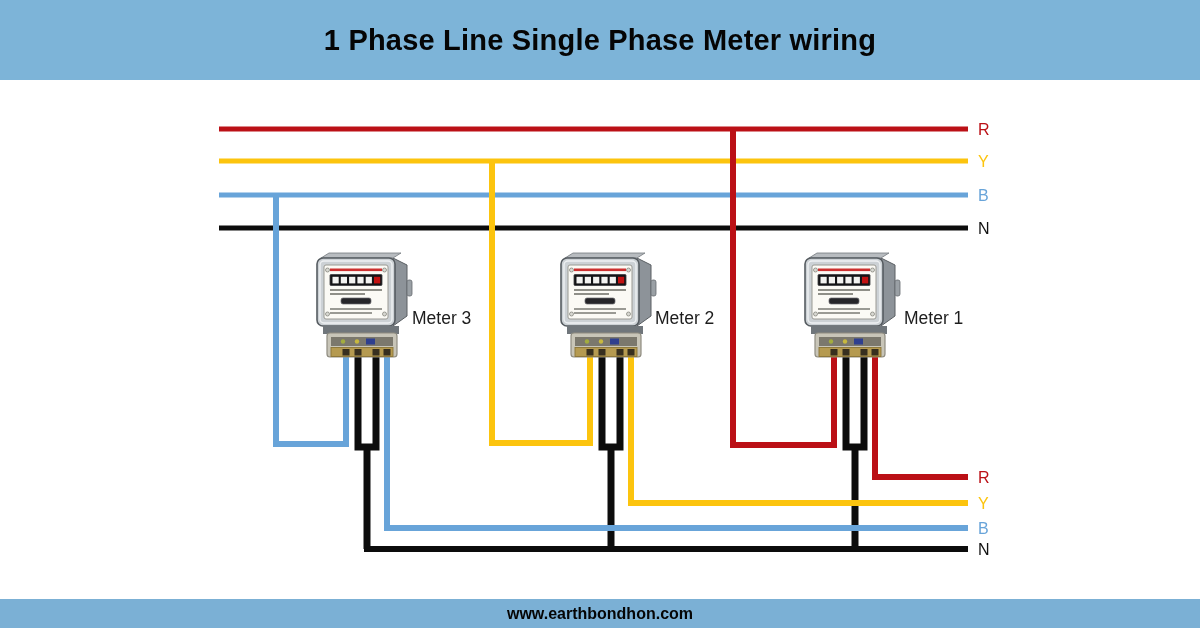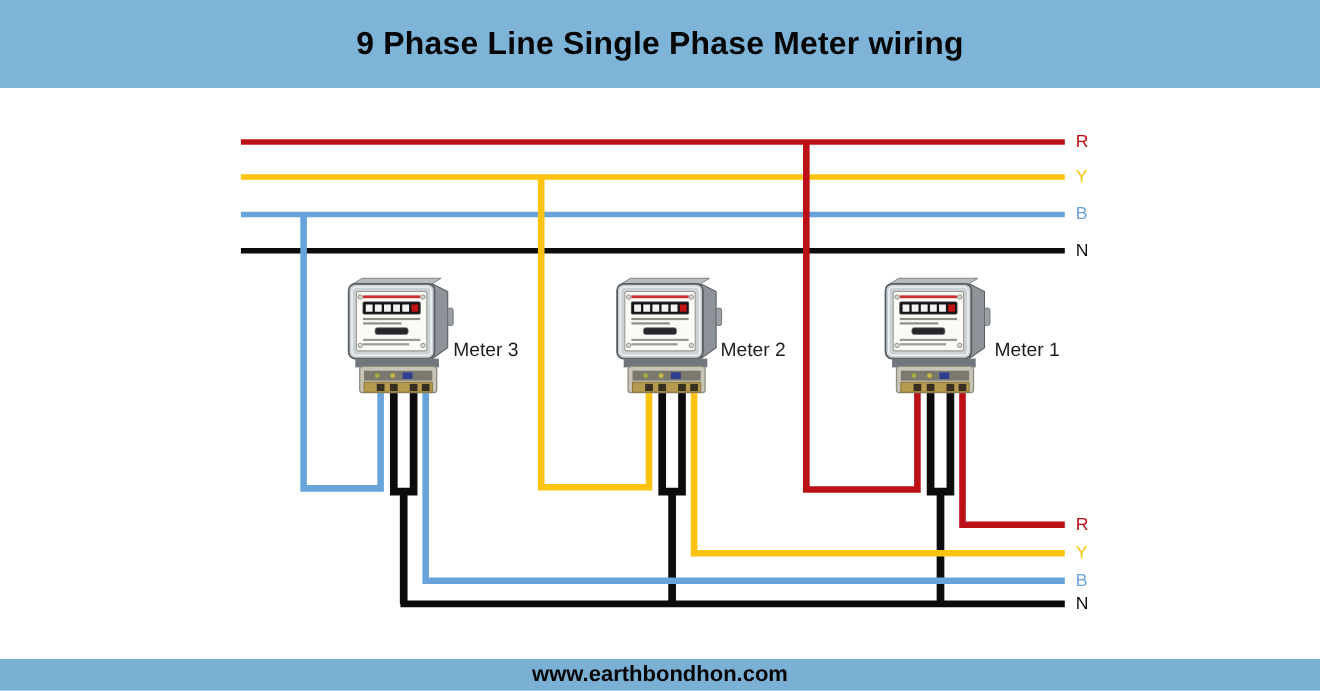--- a/index.html
+++ b/index.html
@@ -12,29 +12,29 @@
     display:flex;align-items:center;justify-content:center;
   }
   .banner-top h1{
     margin:0;font-size:29px;font-weight:bold;color:#050505;letter-spacing:.2px;
   }
   .banner-bottom{
     position:absolute;left:0;top:599px;width:1200px;height:29px;
     display:flex;align-items:center;justify-content:center;
   }
   .banner-bottom .site{
-    font-size:20px;font-weight:bold;color:#050505;
+    font-size:16px;font-weight:bold;color:#050505;
   }
   #diagram-svg{position:absolute;left:0;top:0;}
 </style>
 </head>
 <body>
 
 <div class="banner-top" style="background: rgb(125, 180, 216);">
-  <h1>9 Phase Line Single Phase Meter wiring</h1>
+  <h1>1 Phase Line Single Phase Meter wiring</h1>
 </div>
 
 <svg id="diagram-svg" width="1200" height="628" viewBox="0 0 1200 628">
     <polyline points="219,129 968,129" fill="none" stroke="#bb1016" stroke-width="5" stroke-linecap="butt" stroke-linejoin="miter"></polyline>
     <text x="978" y="129" fill="#bb1016" font-size="16" font-family="&quot;Liberation Sans&quot;,sans-serif" dominant-baseline="central" font-weight="normal">R</text>
     <polyline points="219,161 968,161" fill="none" stroke="#fcc40e" stroke-width="5" stroke-linecap="butt" stroke-linejoin="miter"></polyline>
     <text x="978" y="161" fill="#fcc40e" font-size="16" font-family="&quot;Liberation Sans&quot;,sans-serif" dominant-baseline="central" font-weight="normal">Y</text>
     <polyline points="219,195 968,195" fill="none" stroke="#68a4d9" stroke-width="5" stroke-linecap="butt" stroke-linejoin="miter"></polyline>
     <text x="978" y="195" fill="#68a4d9" font-size="16" font-family="&quot;Liberation Sans&quot;,sans-serif" dominant-baseline="central" font-weight="normal">B</text>
     <polyline points="219,228 968,228" fill="none" stroke="#0c0c0c" stroke-width="5" stroke-linecap="butt" stroke-linejoin="miter"></polyline>

